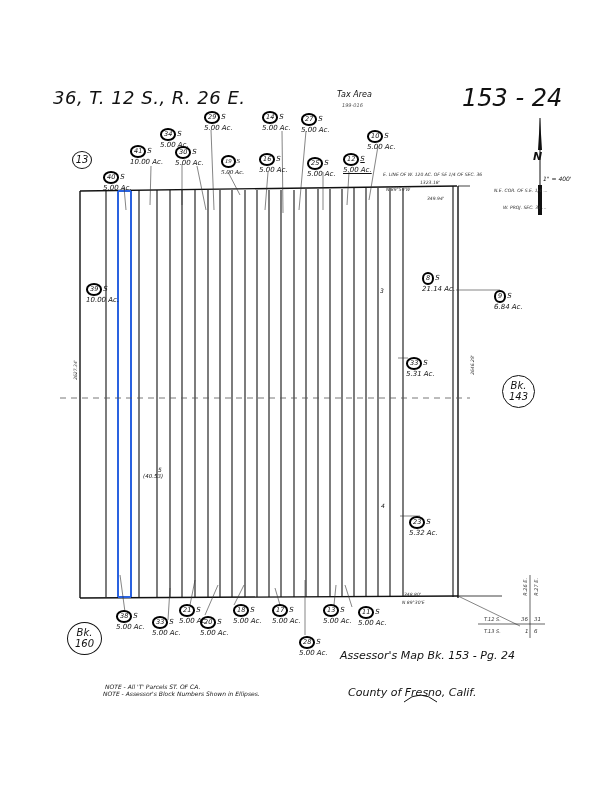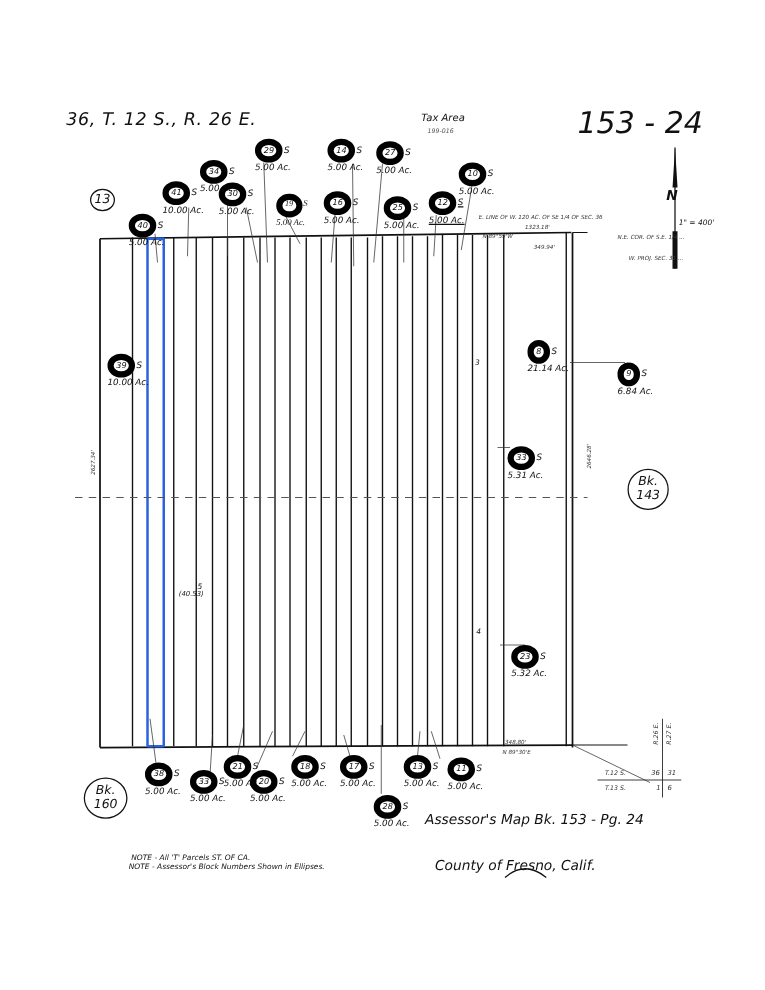--- a/index.html
+++ b/index.html
@@ -1,24 +1,24 @@
 <!DOCTYPE html>
 <html><head>
 <meta charset="utf-8">
 <style>
   html, body { margin:0; padding:0; background:#ffffff; }
   body { width:612px; height:792px; position:relative; overflow:hidden; font-family:"DejaVu Sans", sans-serif; color:#111; }
   #map { position:absolute; left:0; top:0; width:612px; height:792px; }
   .t { position:absolute; white-space:nowrap; font-style:italic; color:#111; line-height:1; }
-  .hdr-left { left:53px; top:89px; font-size:14px; font-family:"DejaVu Sans", sans-serif; letter-spacing:0.5px; }
+  .hdr-left { left:53px; top:89px; font-size:18px; font-family:"DejaVu Sans", sans-serif; letter-spacing:0.5px; }
   .hdr-right { left:462px; top:86px; font-size:24px; font-style:italic; font-family:"DejaVu Sans", sans-serif; }
   .tax-label { left:337px; top:91px; font-size:8px; }
   .tax-code { left:342px; top:103px; font-size:5px; color:#555; }
   .plabel { position:absolute; font-size:7px; font-style:italic; line-height:1; white-space:nowrap; }
-  .plabel .num { display:inline-block; border:5px solid #000000; border-radius:50%; padding:1px 2px; font-size:6.5px; margin-right:1px; }
+  .plabel .num { display:inline-block; border:2px solid #000000; border-radius:50%; padding:1px 2px; font-size:6.5px; margin-right:1px; }
   .plabel .ac { display:block; margin-top:1px; }
   .blk { position:absolute; border:1.3px solid #111; border-radius:50%; text-align:center; font-style:italic; font-size:10px; line-height:11px; }
   .title1 { left:340px; top:650px; font-size:11px; font-style:italic; }
   .title2 { left:348px; top:687px; font-size:11px; font-style:italic; }
   .note1 { left:105px; top:684px; font-size:6px; font-style:italic; }
   .note2 { left:103px; top:691px; font-size:6px; font-style:italic; }
   .small { position:absolute; font-size:4.5px; font-style:italic; color:#333; white-space:nowrap; }
   .vert { writing-mode:vertical-rl; transform:rotate(180deg); }
   .scale { left:540px; top:180px; font-size:6px; }
 </style>

